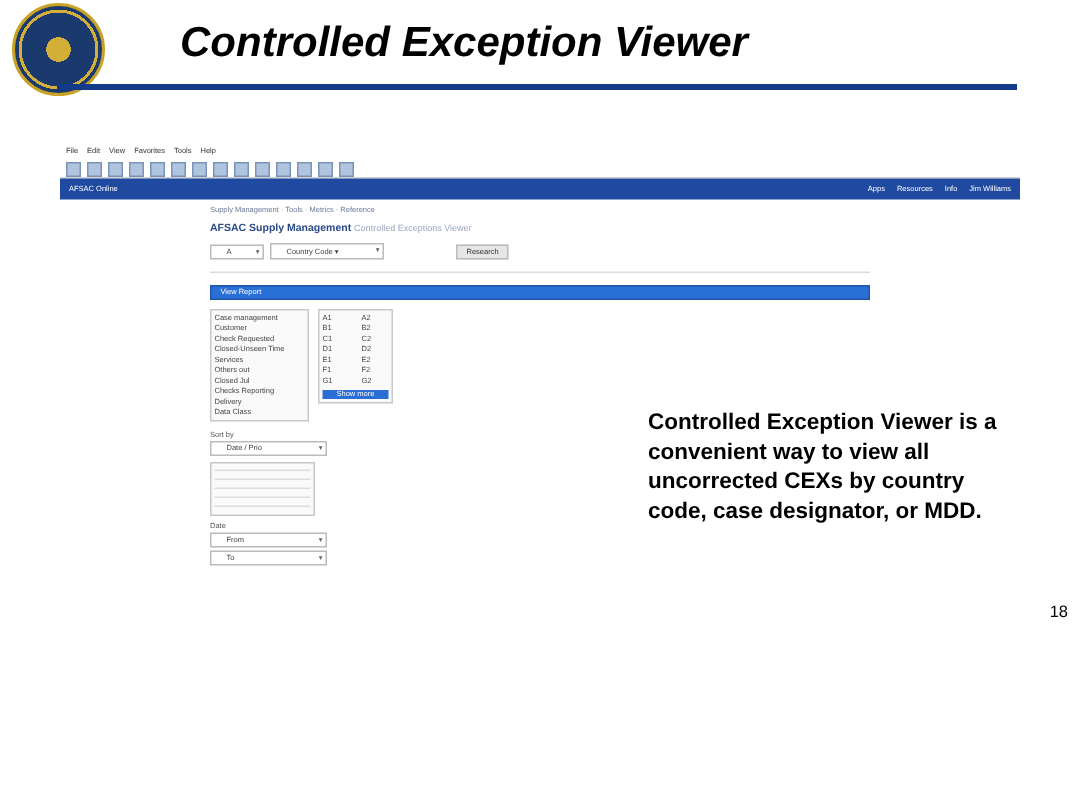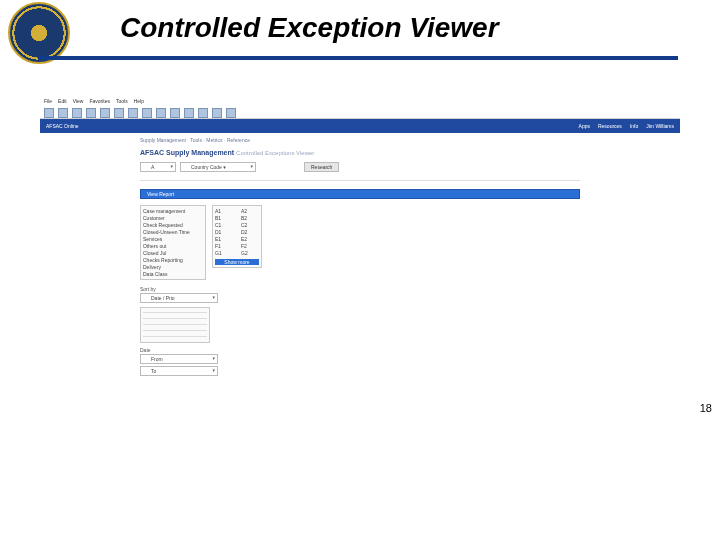--- a/index.html
+++ b/index.html
@@ -149,14 +149,15 @@
         </div>
         <div>
           <div class="small-head">Date</div>
           <div class="drop" style="width:56px;margin-bottom:2px">From</div>
           <div class="drop" style="width:56px">To</div>
         </div>
       </div>
     </div>
   </div>
 
+  <div class="caption">Controlled Exception Viewer is a convenient way to view all uncorrected CEXs by country code, case designator, or MDD.</div>
   <div class="pagenum">18</div>
 </div>
 
 </body></html>

